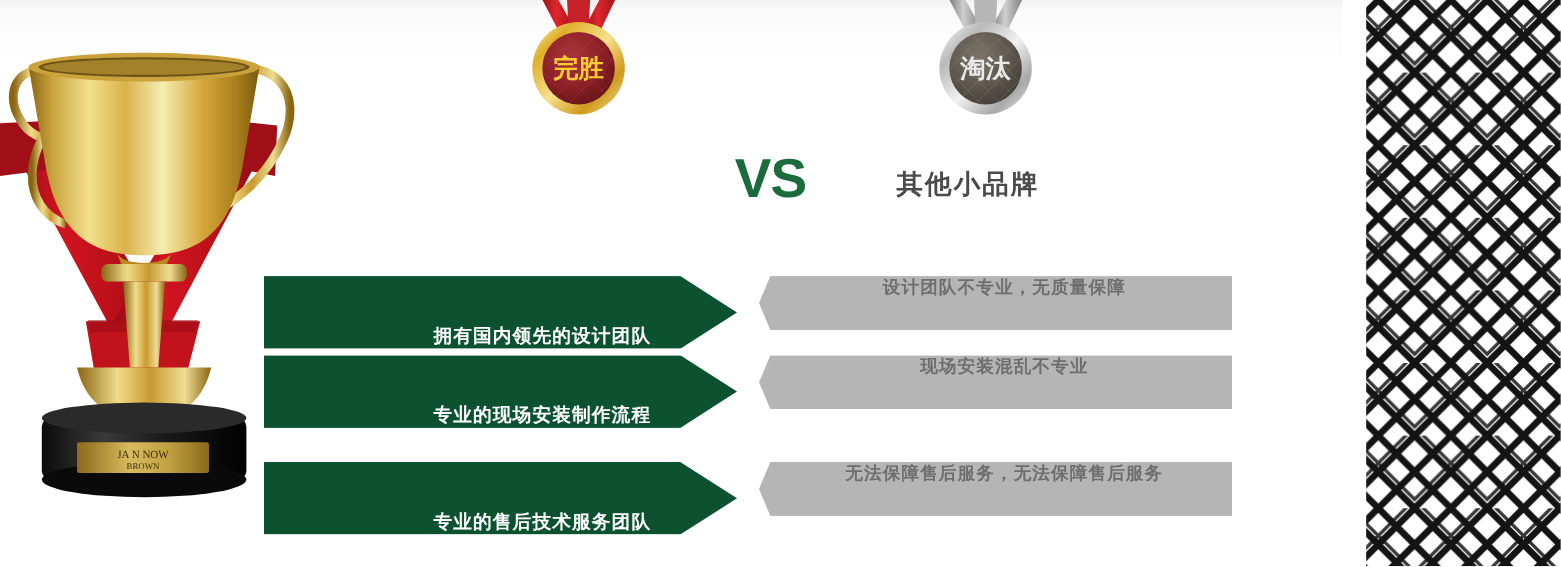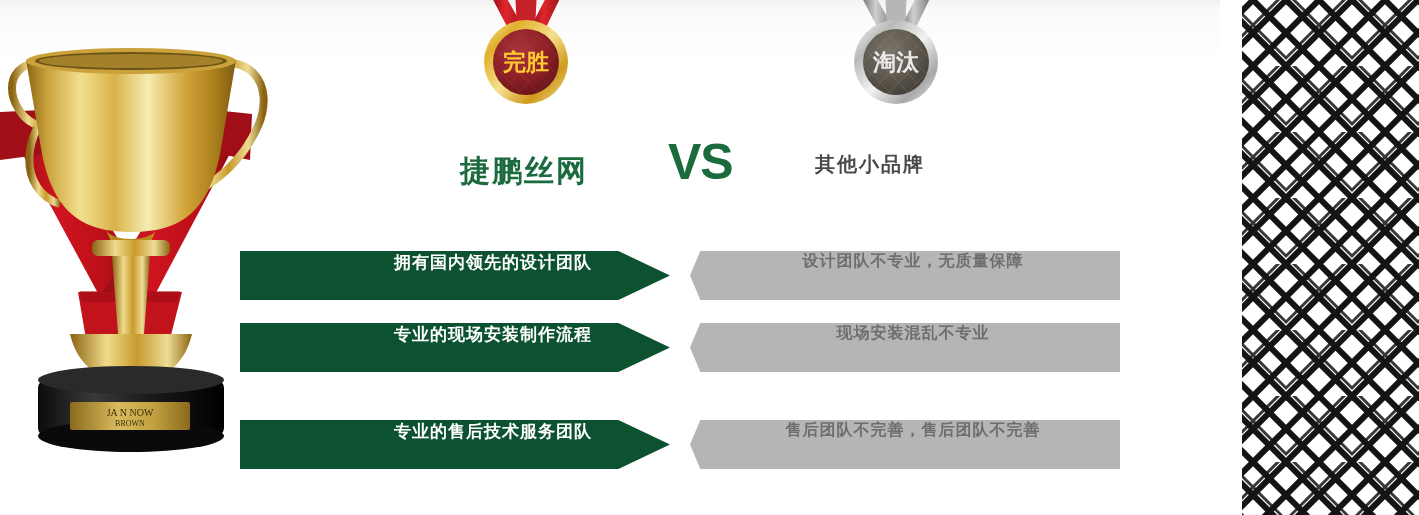--- a/index.html
+++ b/index.html
@@ -34,35 +34,35 @@
     font-size:30px; font-weight:bold; color:#1c6b3f;
     letter-spacing:2px; white-space:nowrap;
   }
   .vs-label {
     position:absolute; left:248px; top:-10px;
     font-size:50px; font-weight:bold; color:#1b6b3d;
     letter-spacing:-1px; white-space:nowrap;
   }
   .brand-theirs {
     position:absolute; left:395px; top:8px;
-    font-size:20px; font-weight:bold; color:#4a4a4a;
+    font-size:24px; font-weight:bold; color:#4a4a4a;
     letter-spacing:2px; white-space:nowrap;
   }
 
   
   #rows { position:absolute; left:240px; top:251px; width:880px; }
   .cmp-row { position:relative; height:49px; margin-bottom:23px; }
   .cmp-row:last-child { margin-bottom:0;margin-top:48px; }
 
   .pro-bar {
     position:absolute; left:0; top:0;
-    width:430px; height:49px;
+    width:430px; height:66px;
     background:#0d5230;
     clip-path: polygon(0 0, 88% 0, 100% 50%, 88% 100%, 0 100%);
-    display:flex; align-items:flex-start; justify-content:flex-end;
+    display:flex; align-items:flex-end; justify-content:flex-end;
   }
   .pro-text {
     color:#ffffff; font-size:17px; font-weight:bold;
     letter-spacing:1px; padding-right:78px; white-space:nowrap;
   }
 
   .con-bar {
     position:absolute; left:450px; top:0;
     width:430px; height:49px;
     background:#b5b5b5;
@@ -234,21 +234,20 @@
         <path d="M60 0 L82 0 L80 40 L62 40 Z" fill="#b6b6b6"></path>
       </g>
       <circle cx="71" cy="72" r="42" fill="url(#rimSilver)"></circle>
       <circle cx="71" cy="72" r="33" fill="url(#faceGray)"></circle>
       <circle cx="71" cy="72" r="33" fill="url(#quiltS)"></circle>
       <text x="71" y="80" text-anchor="middle" fill="#e9e9e9" font-size="23" font-weight="bold" font-family="&quot;Liberation Sans&quot;,sans-serif">淘汰</text>
     </svg>
   </div>
 
   <div id="headline">
-    <span class="brand-ours">捷鹏丝网</span>
     <span class="vs-label">VS</span>
     <span class="brand-theirs">其他小品牌</span>
   </div>
 
   <div id="rows">
 
     <div class="cmp-row">
       <div class="pro-bar">
         <span class="pro-text">拥有国内领先的设计团队</span>
       </div>
@@ -264,21 +263,21 @@
       <div class="con-bar">
         <span class="con-text">现场安装混乱不专业</span>
       </div>
     </div>
 
     <div class="cmp-row">
       <div class="pro-bar">
         <span class="pro-text">专业的售后技术服务团队</span>
       </div>
       <div class="con-bar">
-        <span class="con-text">售后团队不完善，售后团队不完善</span>
+        <span class="con-text">无法保障售后服务，无法保障售后服务</span>
       </div>
     </div>
 
   </div>
 
   <div id="fence">
     <svg width="199" height="515" viewBox="0 0 199 515">
       <defs>
         <pattern id="chain" width="66" height="66" patternUnits="userSpaceOnUse">
           <rect width="66" height="66" fill="#ffffff"></rect>

